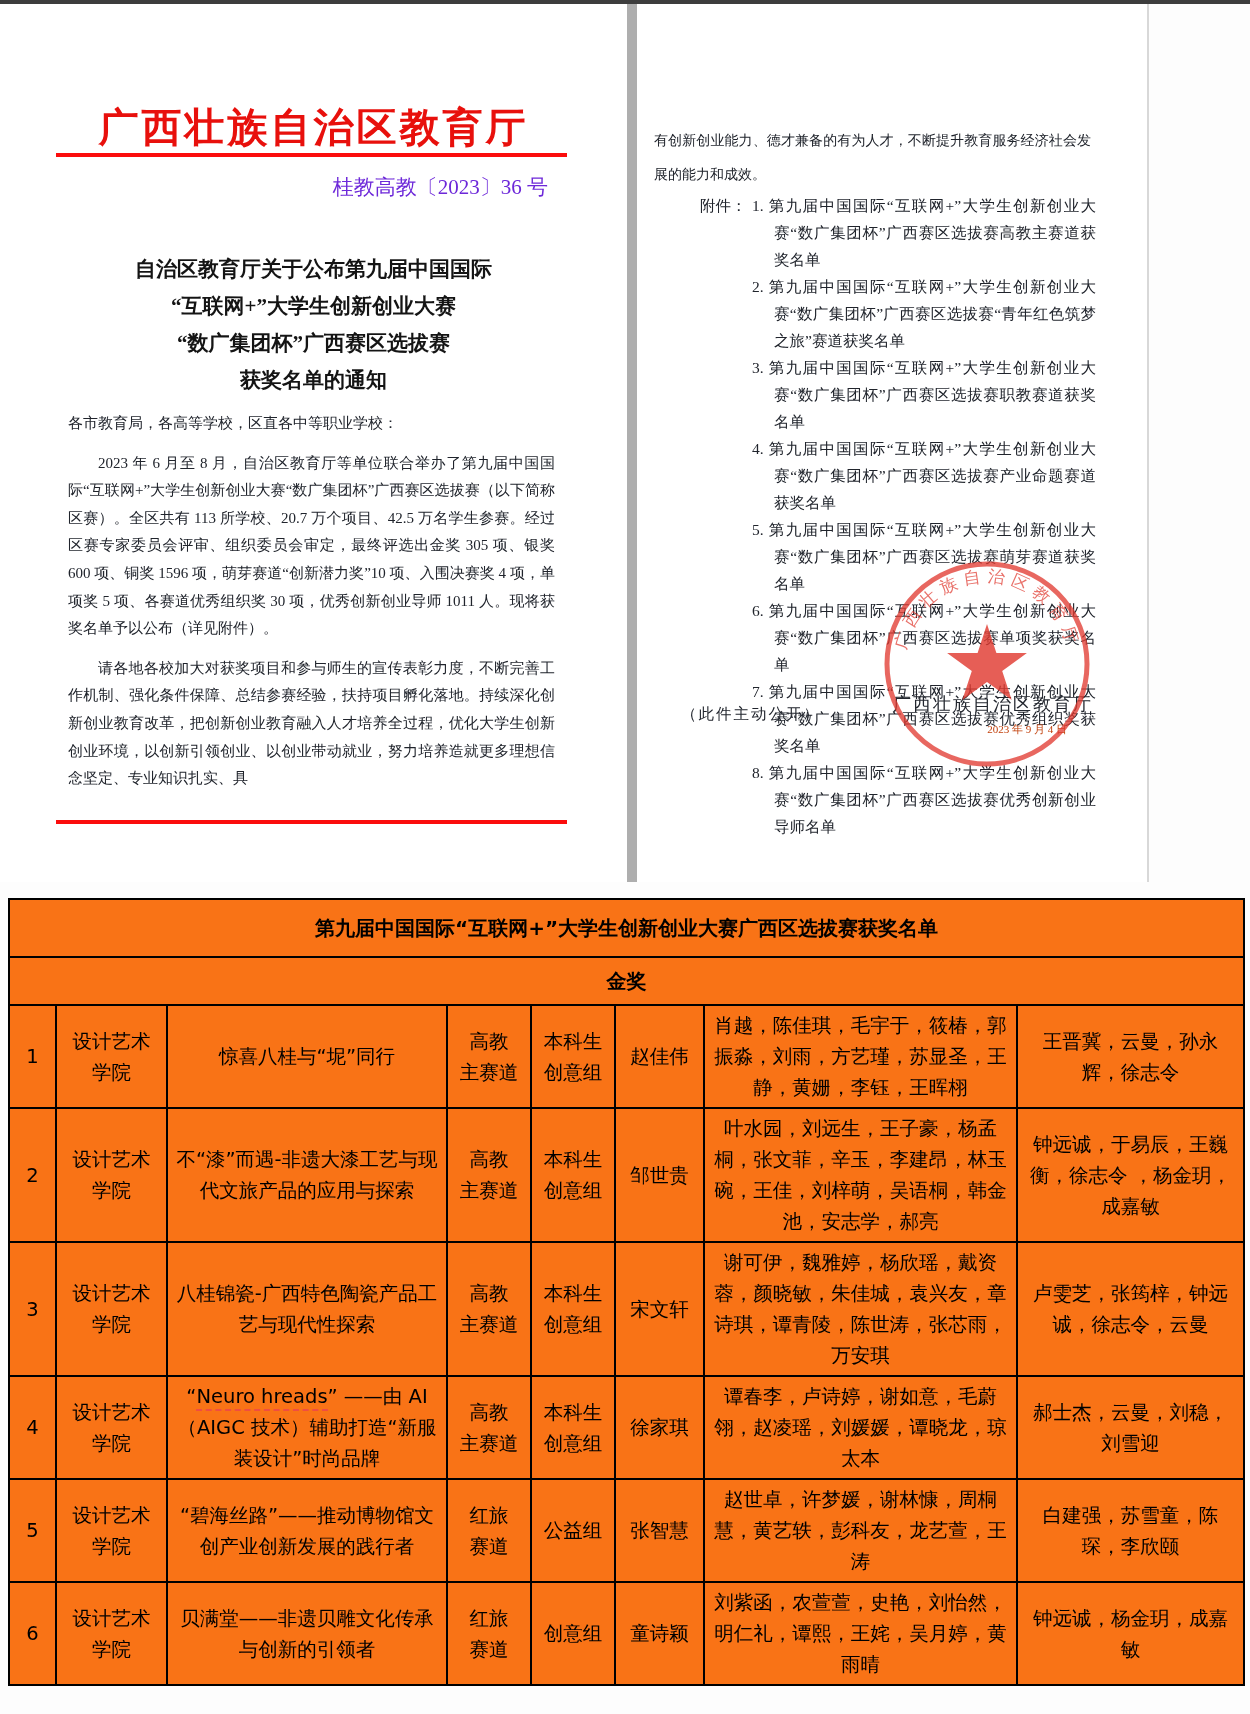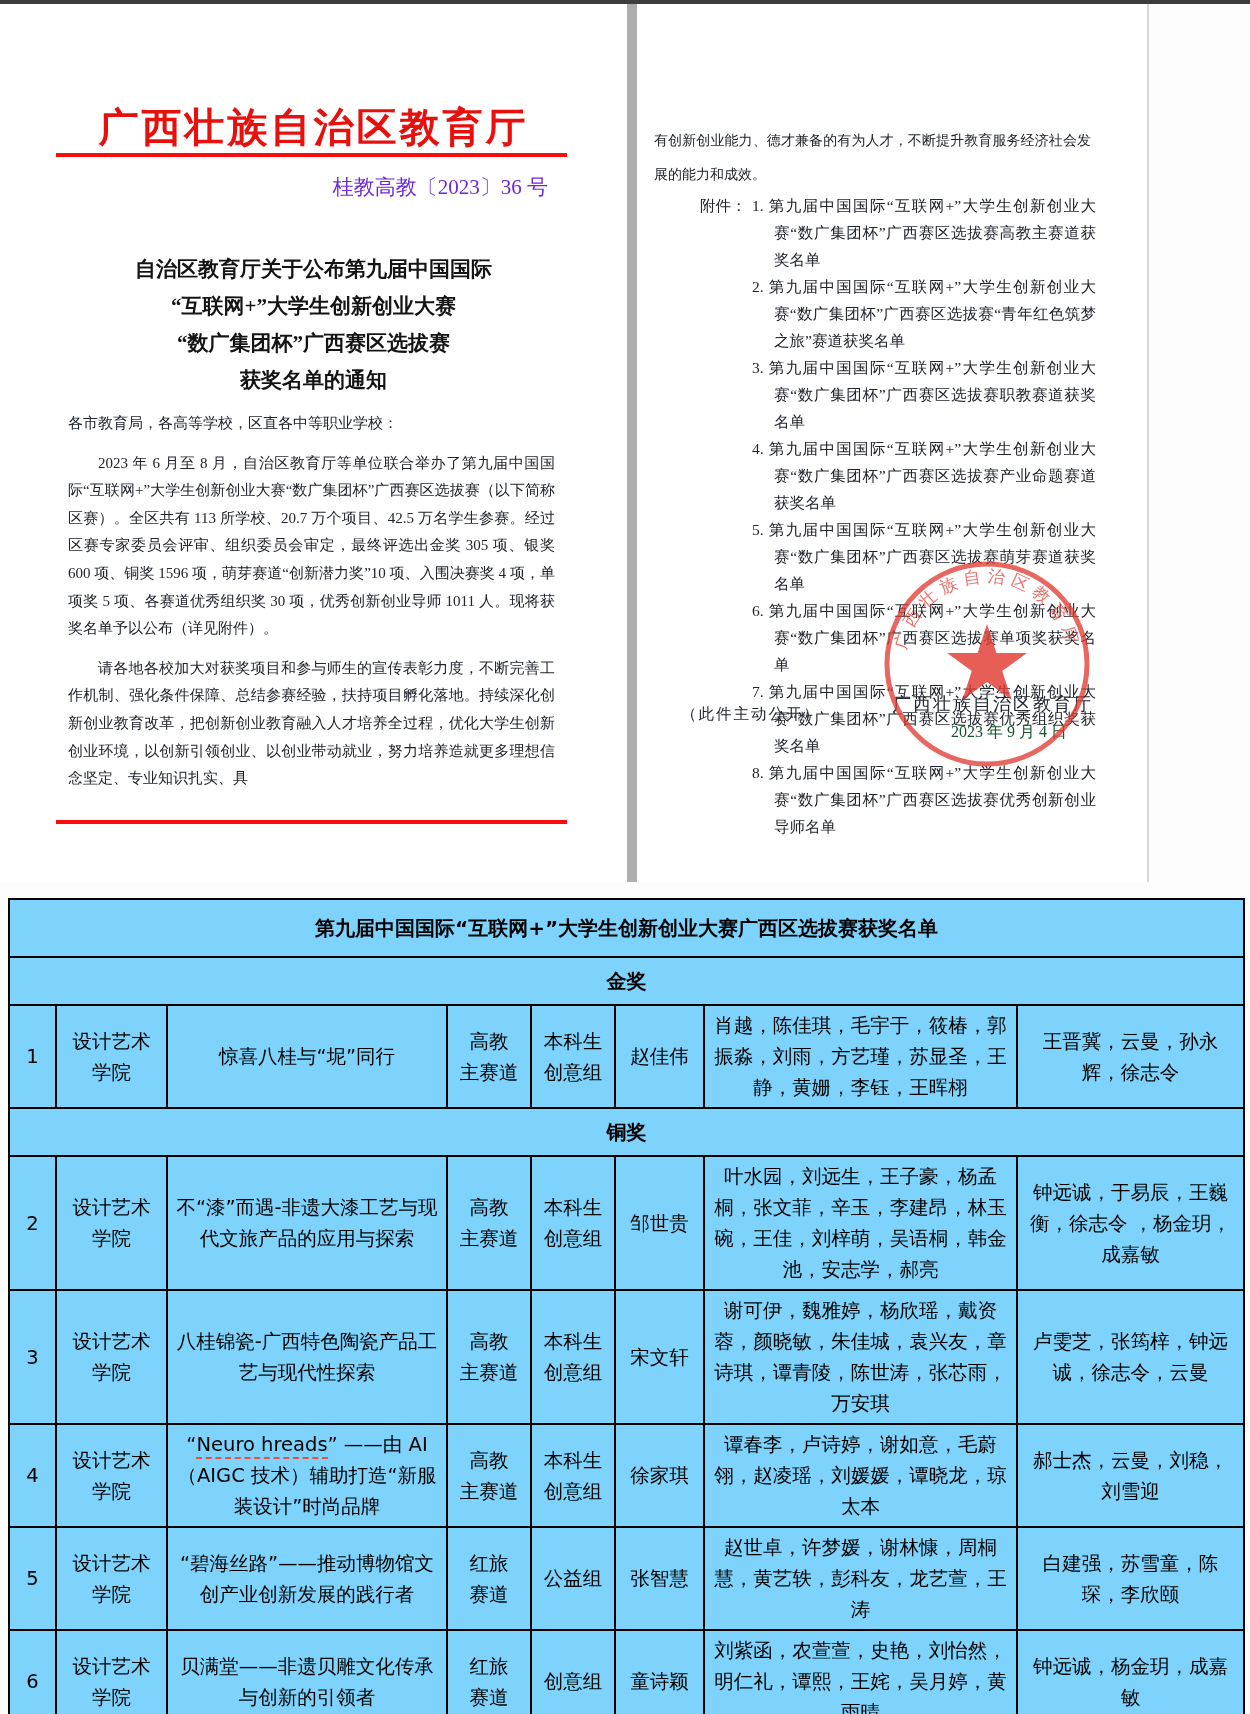--- a/index.html
+++ b/index.html
@@ -32,30 +32,30 @@
 
   
   .p2-cont { position:absolute; left:17px; top:106px; width:437px;
     font-size:14px; line-height:34px; text-align:justify; color:#20242c; }
   .attachments { position:absolute; left:63px; top:188px; width:396px;
     font-size:15.5px; line-height:27px; display:flex; color:#20242c; }
   .att-label { flex:none; width:52px; }
   .att-items { flex:1; }
   .att-item { padding-left:22px; text-indent:-22px; text-align:justify; }
   .signature { position:absolute; top:688px; right:54px; font-size:18px; letter-spacing:2px; color:#23272f; }
-  .sign-date { position:absolute; top:718px; right:80px; font-size:16px; color:#14532d; }
+  .sign-date { position:absolute; top:718px; right:80px; font-size:11px; color:#c2410c; }
   .public-note { position:absolute; left:44px; top:700px; font-size:15.5px; letter-spacing:2px; color:#20242c; }
   .seal { position:absolute; left:240px; top:550px; width:220px; height:220px; opacity:.9; }
 
   
   table.awards { position:absolute; left:8px; top:898px; width:1235px;
     border-collapse:collapse; table-layout:fixed;
     font-family:"DejaVu Sans","Liberation Sans",sans-serif; color:#000; }
   table.awards td { border:2px solid #000; text-align:center; vertical-align:middle;
-    font-size:19.5px; line-height:31px; padding:4px 8px; background:#7dd3fc; }
+    font-size:19.5px; line-height:31px; padding:4px 8px; background:#f97316; }
   tr.t-title td { font-size:20px; font-weight:bold; height:48px; }
   tr.t-band  td { font-size:20px; font-weight:bold; height:38px; }
   td.pre { white-space:pre-line; }
   .spell { border-bottom:2px dashed #ef4d42; padding-bottom:1px; }
 </style>
 </head>
 <body>
 
 <div class="topbar"></div>
 
@@ -135,23 +135,20 @@
 学院</td>
     <td>惊喜八桂与“坭”同行</td>
     <td class="pre">高教
 主赛道</td>
     <td class="pre">本科生
 创意组</td>
     <td>赵佳伟</td>
     <td>肖越，陈佳琪，毛宇于，筱椿，郭振淼，刘雨，方艺瑾，苏显圣，王静，黄姗，李钰，王晖栩</td>
     <td>王晋冀，云曼，孙永辉，徐志令</td>
   </tr>
-  <tr class="t-band">
-    <td colspan="8">铜奖</td>
-  </tr>
   <tr>
     <td>2</td>
     <td class="pre">设计艺术
 学院</td>
     <td>不“漆”而遇-非遗大漆工艺与现代文旅产品的应用与探索</td>
     <td class="pre">高教
 主赛道</td>
     <td class="pre">本科生
 创意组</td>
     <td>邹世贵</td>

